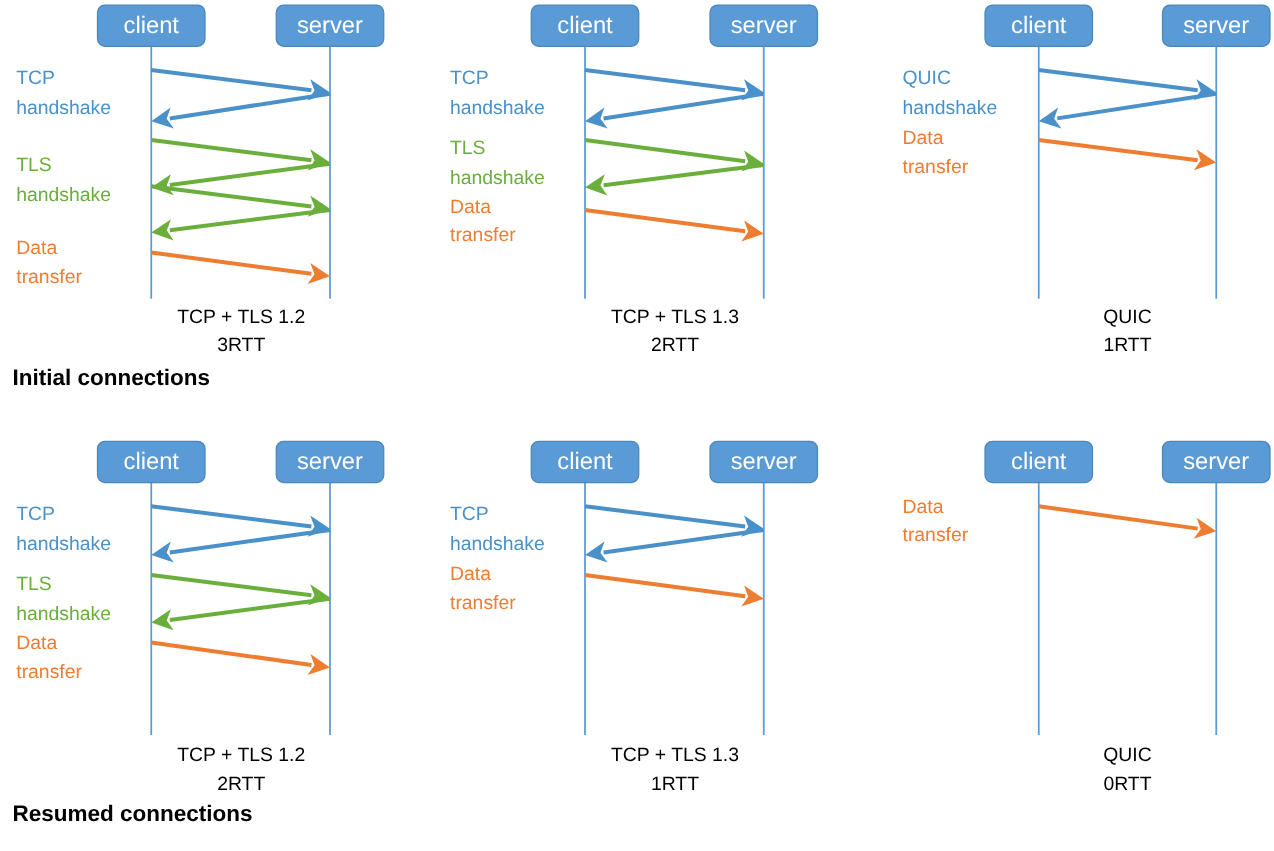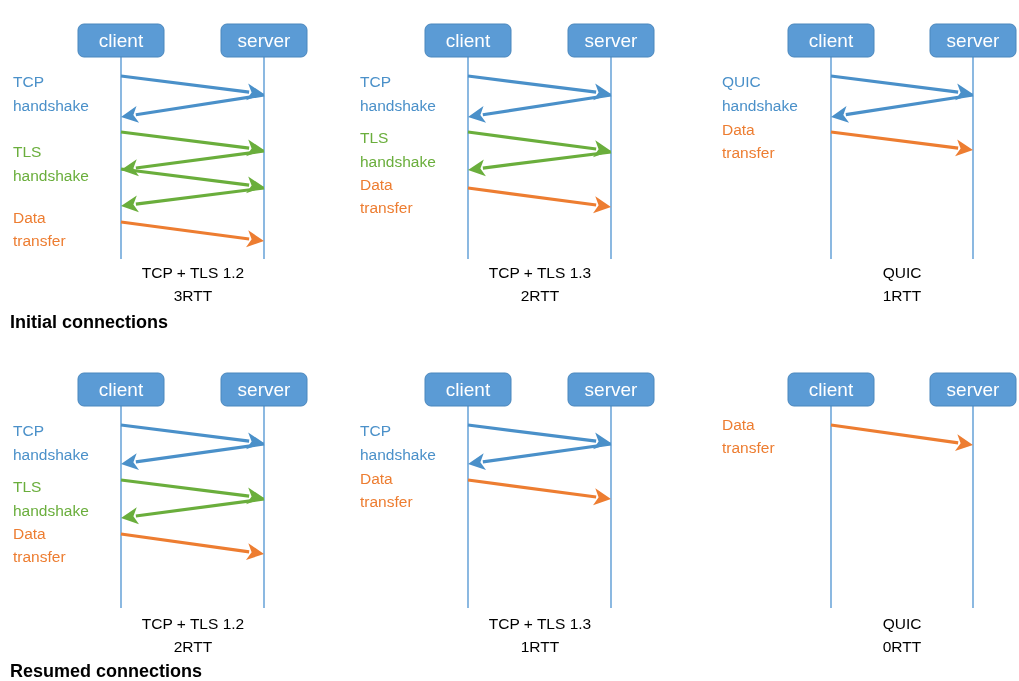--- a/index.html
+++ b/index.html
@@ -12,21 +12,20 @@
     height: 681px;
     position: relative;
     font-family: "Liberation Sans", sans-serif;
     overflow: hidden;
   }
   #diagram-root {
     position: absolute;
     left: 0; top: 0;
     width: 1019px;
     height: 502px;
-    margin-top: 20px;
   }
   svg.diagram {
     display: block;
     width: 1019px;
     height: 681px;
   }
   .node-box {
     fill: #5B9BD5;
     stroke: #4A87BD;
     stroke-width: 1;

